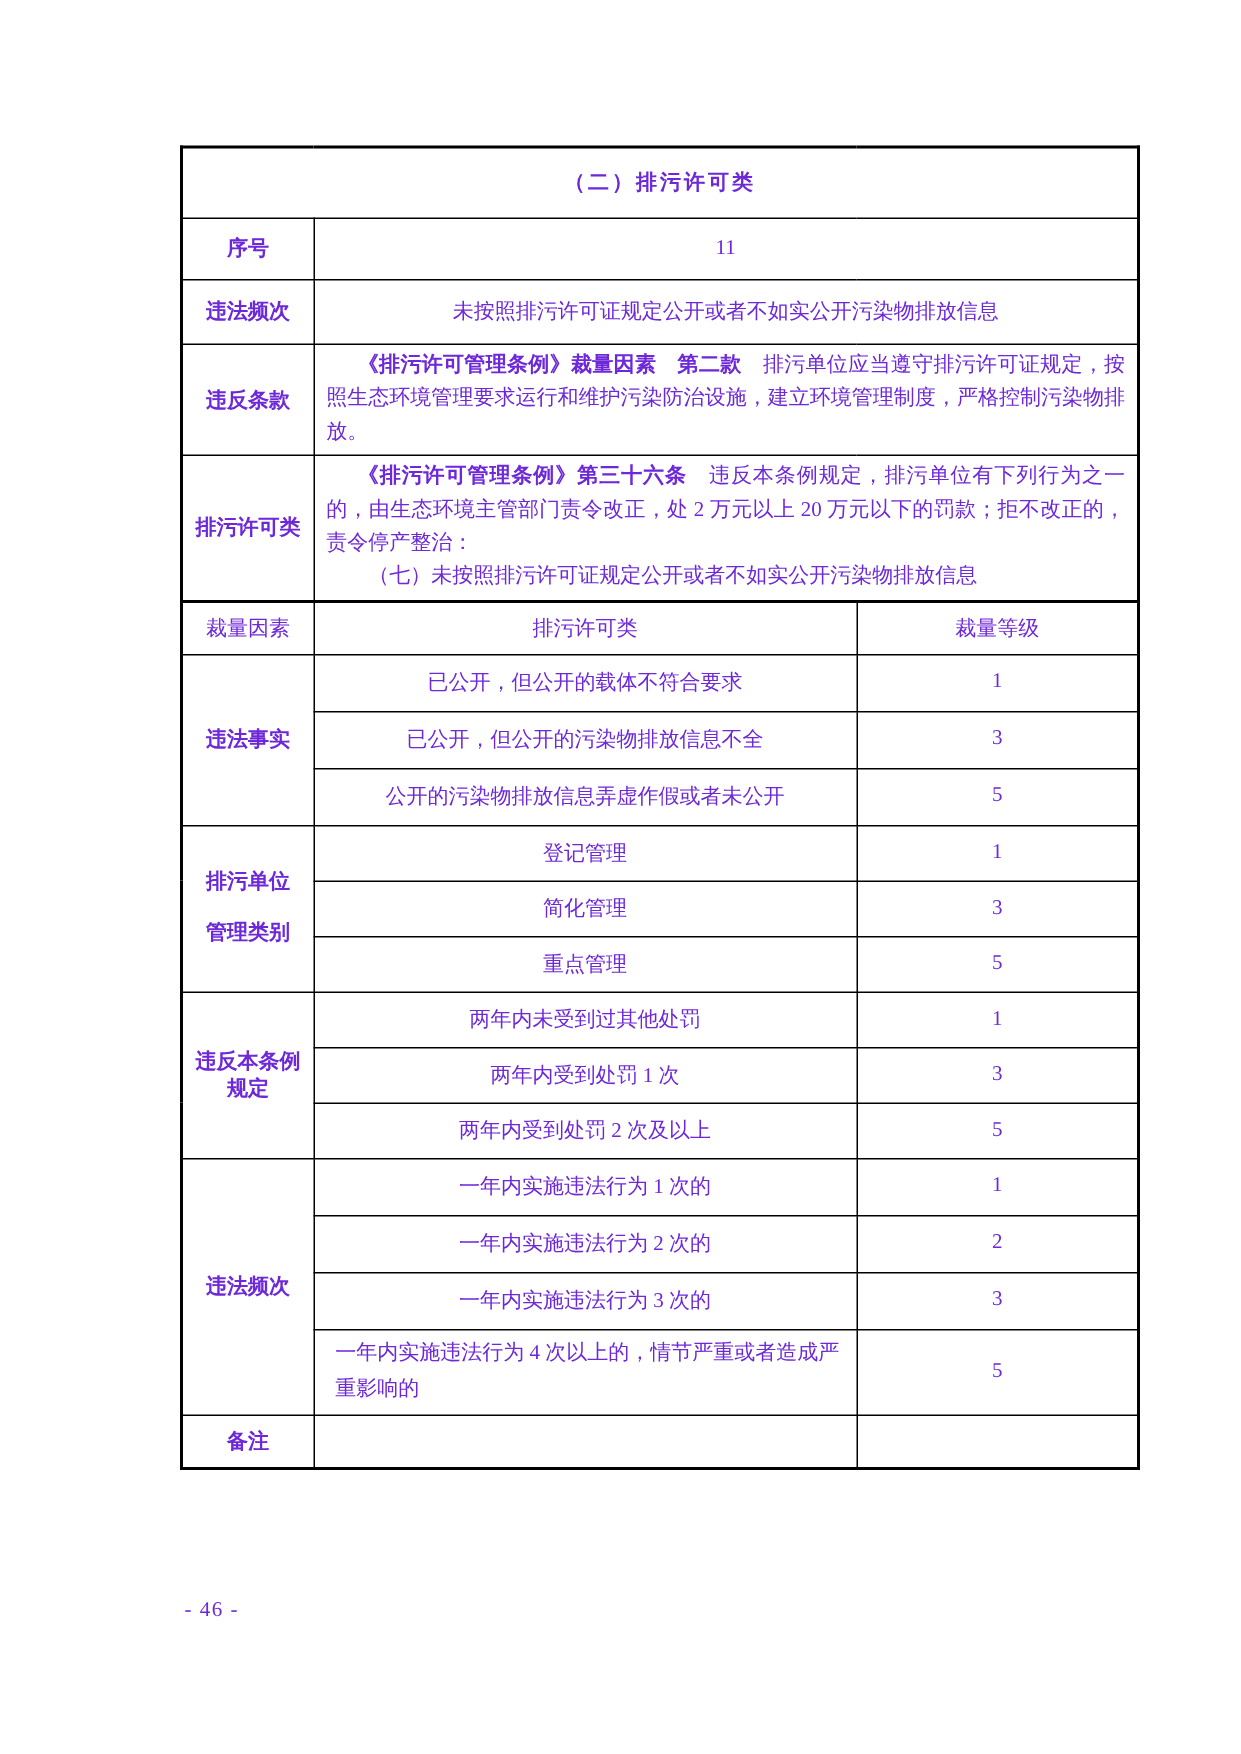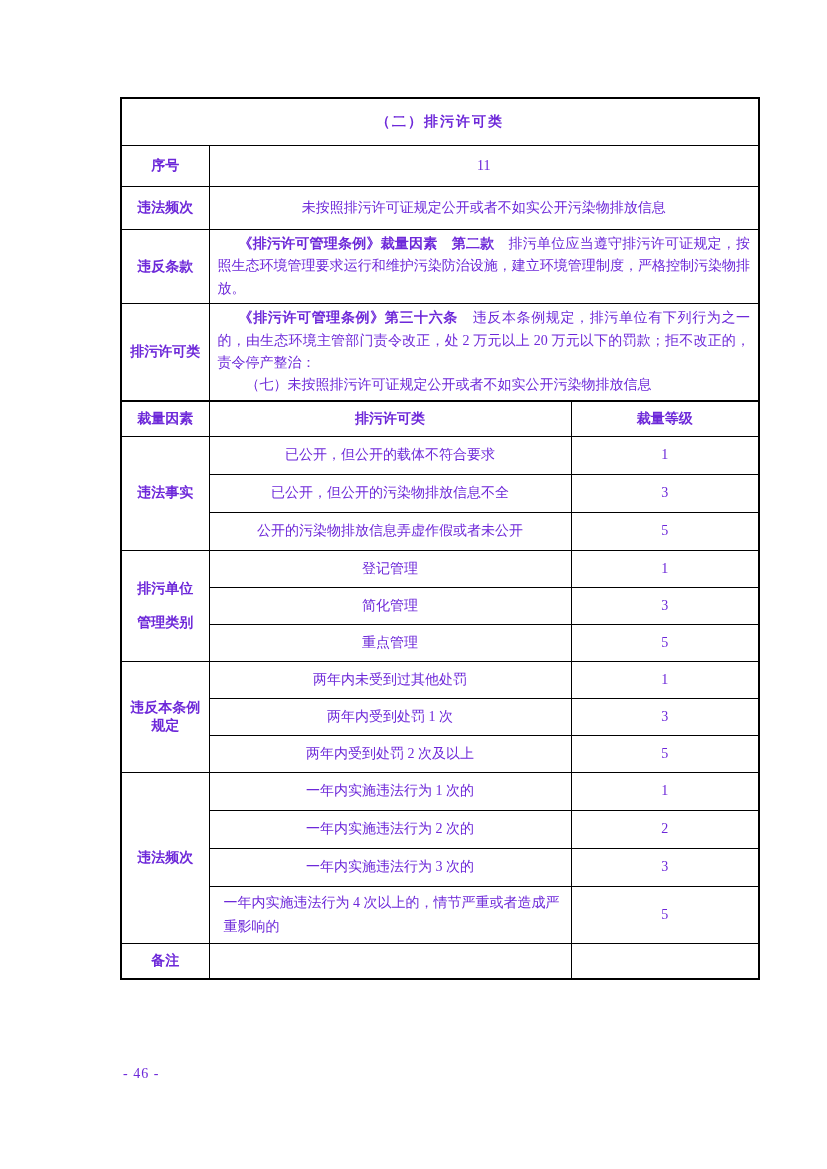--- a/index.html
+++ b/index.html
@@ -51,21 +51,21 @@
   td.text {
     text-align: justify;
     line-height: 1.6;
     padding: 5px 10px;
   }
   td.text p { margin: 0; }
   p.para { text-indent: 1.5em; }
   p.para2 { text-indent: 2em; }
   .lead { font-weight: bold; }
   td.head {
-    font-weight: bold;
+    font-weight: normal;
     font-size: 15px;
     text-align: center;
   }
   td.crit { text-align: center; }
   td.crit.left {
     text-align: left;
     padding-left: 14px;
     line-height: 1.7;
   }
   td.grade { text-align: center; }

